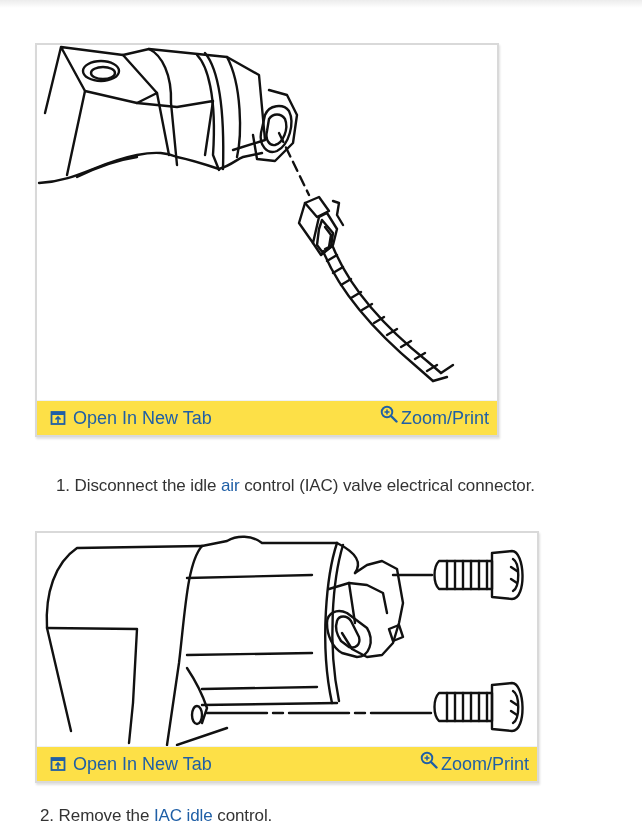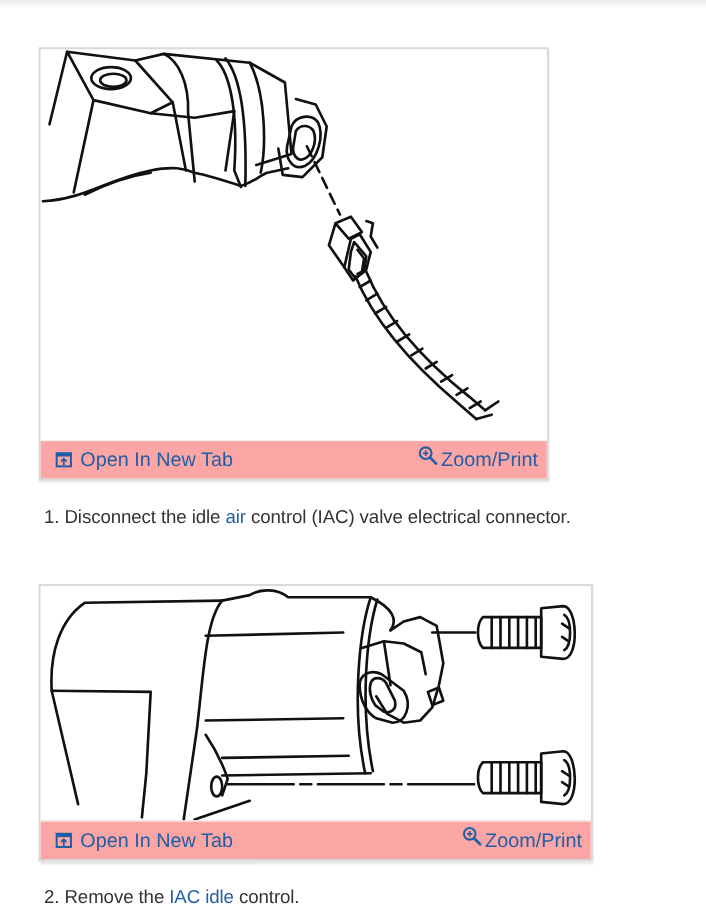--- a/index.html
+++ b/index.html
@@ -35,21 +35,21 @@
       left: 0; top: 0; right: 0;
       background: #ffffff;
     }
     .card-1 .illustration { height: 356px; }
     .card-2 .illustration { height: 213px; }
     .illustration svg { display: block; width: 100%; height: 100%; }
     .card-footer {
       position: absolute;
       left: 0; right: 0; bottom: 0;
       height: 35px;
-      background: #fca5a5;
+      background: #fde047;
       border-top: 1px solid #eef1f5;
       display: flex;
       align-items: center;
       justify-content: space-between;
       padding: 0 8px 0 13px;
       box-sizing: border-box;
     }
     .footer-link {
       display: flex;
       align-items: center;
@@ -138,21 +138,21 @@
       <svg class="icon" viewBox="0 0 18 18">
         <circle cx="7" cy="7" r="5.3" fill="none" stroke="#1f5fa6" stroke-width="1.9"></circle>
         <path d="M11 11 L16.5 16.5" stroke="#1f5fa6" stroke-width="2.4" stroke-linecap="round"></path>
         <path d="M7 4.5 V9.5 M4.5 7 H9.5" stroke="#1f5fa6" stroke-width="1.5"></path>
       </svg>
       <span>Zoom/Print</span>
     </a>
   </div>
 </div>
 
-<p class="step-text step-1" style="margin:0;">
+<p class="step-text step-1" style="margin:16px;">
   <span>1.</span><span> Disconnect the idle </span><a class="link">air</a><span> control (IAC) valve electrical connector.</span>
 </p>
 
 <div class="card card-2">
   <div class="illustration" title="Idle air control valve with two mounting screws removed">
     <svg viewBox="0 0 500 213" fill="none" stroke="#111" stroke-width="2.4" stroke-linejoin="round" stroke-linecap="round">
 
       <path d="M34 198 L10 95 C8 60 18 30 40 15 L165 13"></path>
       <path d="M10 95 L100 96 L96 170 L92 210"></path>
 

